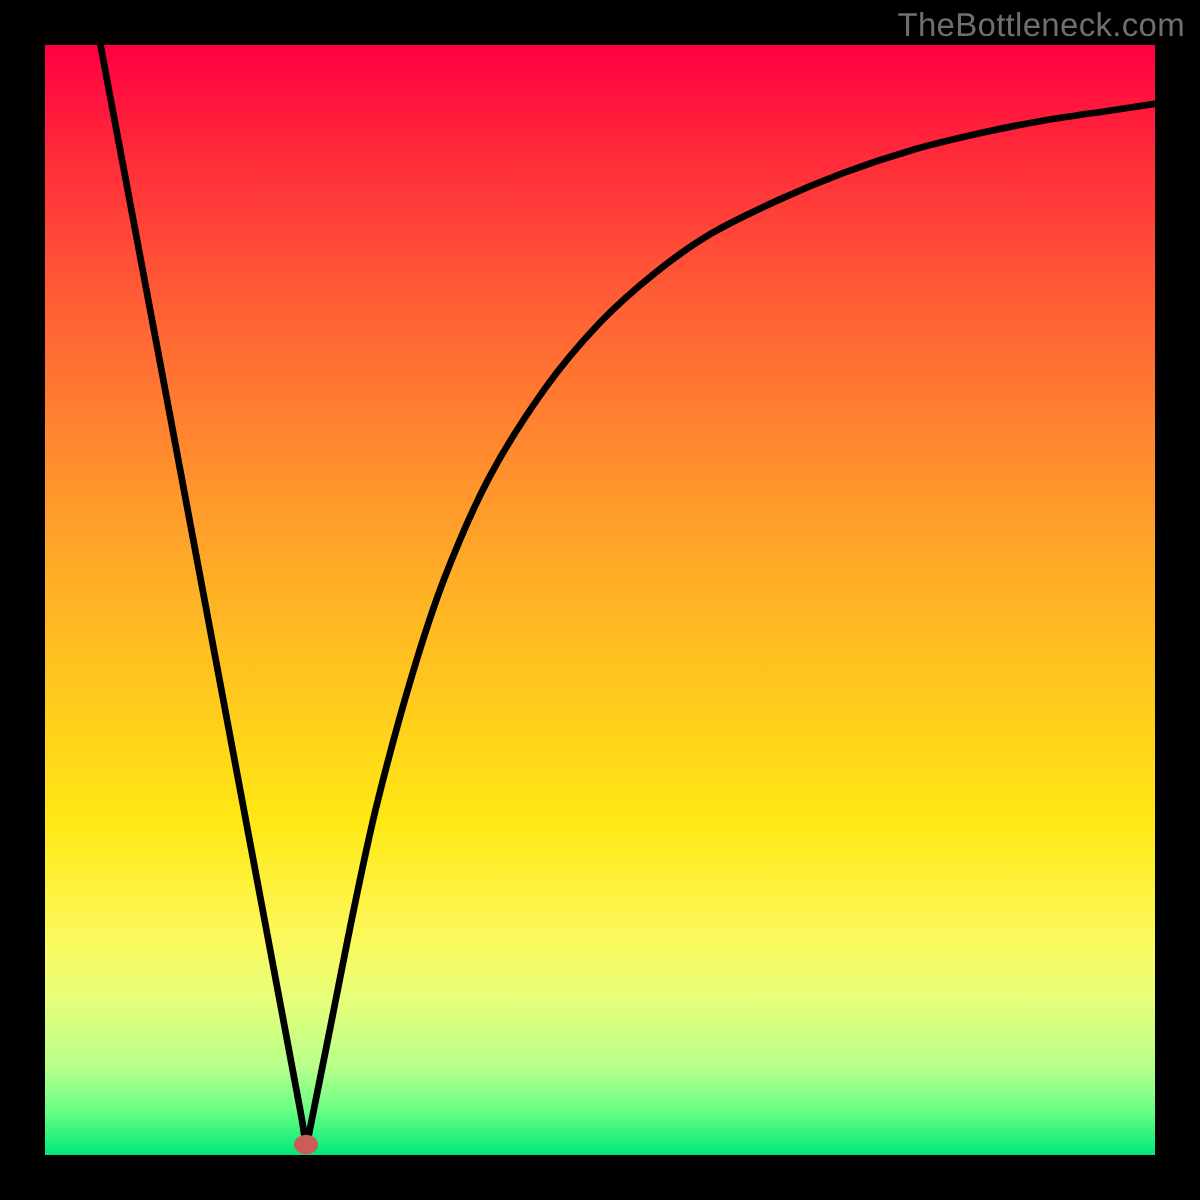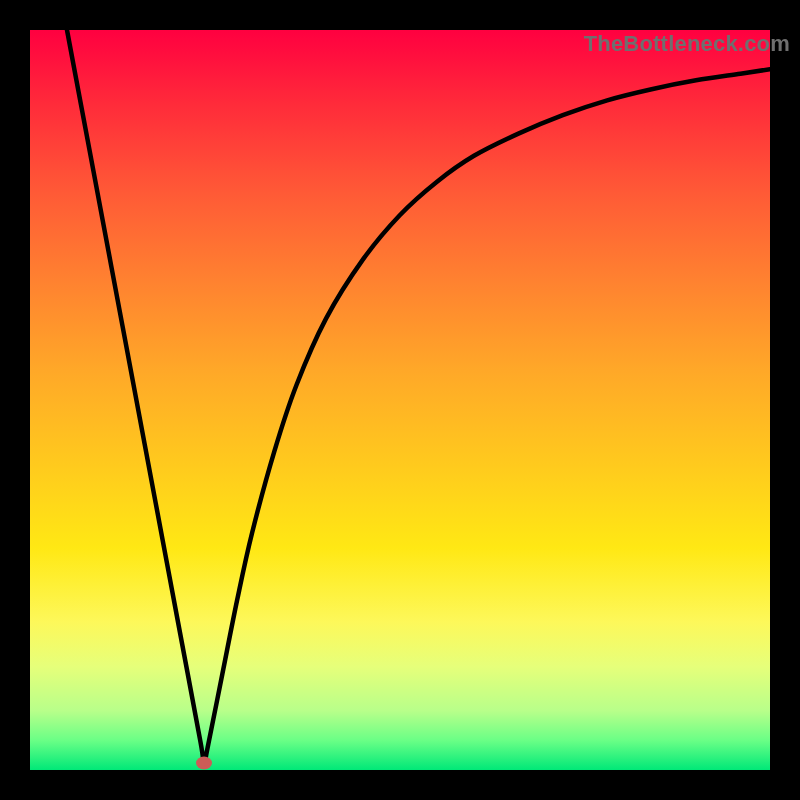--- a/index.html
+++ b/index.html
@@ -40,22 +40,21 @@
     );
   }
   .watermark {
     position: absolute;
     top: 4px;
     right: 10px;
     font-family: Arial, Helvetica, sans-serif;
     font-size: 22px;
     color: #6f6f6f;
     letter-spacing: 0.2px;
-    font-weight: 700;
-    margin-top: 27px;
+    font-weight: 400;
   }
   svg.curve {
     position: absolute;
     top: 0;
     left: 0;
   }
   .marker {
     position: absolute;
     width: 16px;
     height: 13px;

